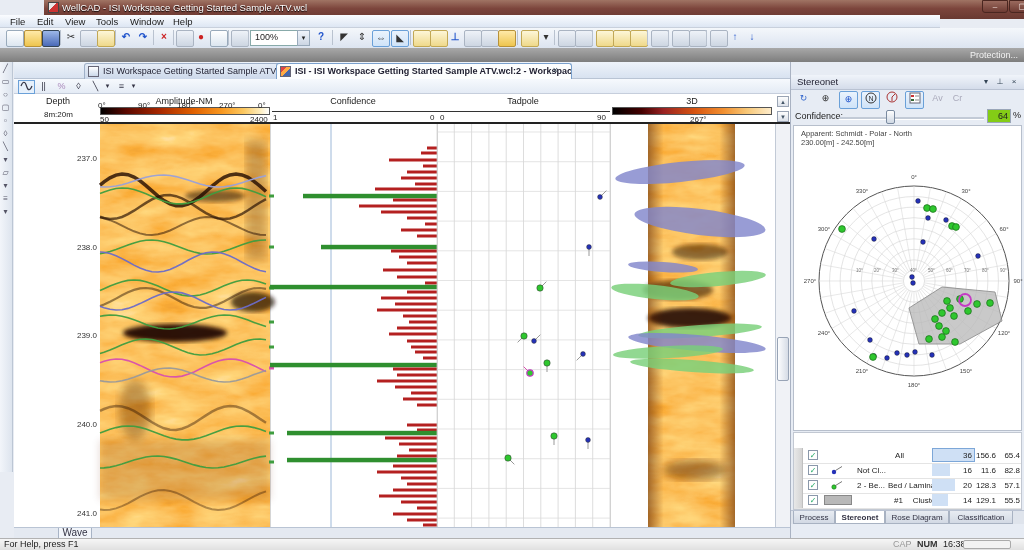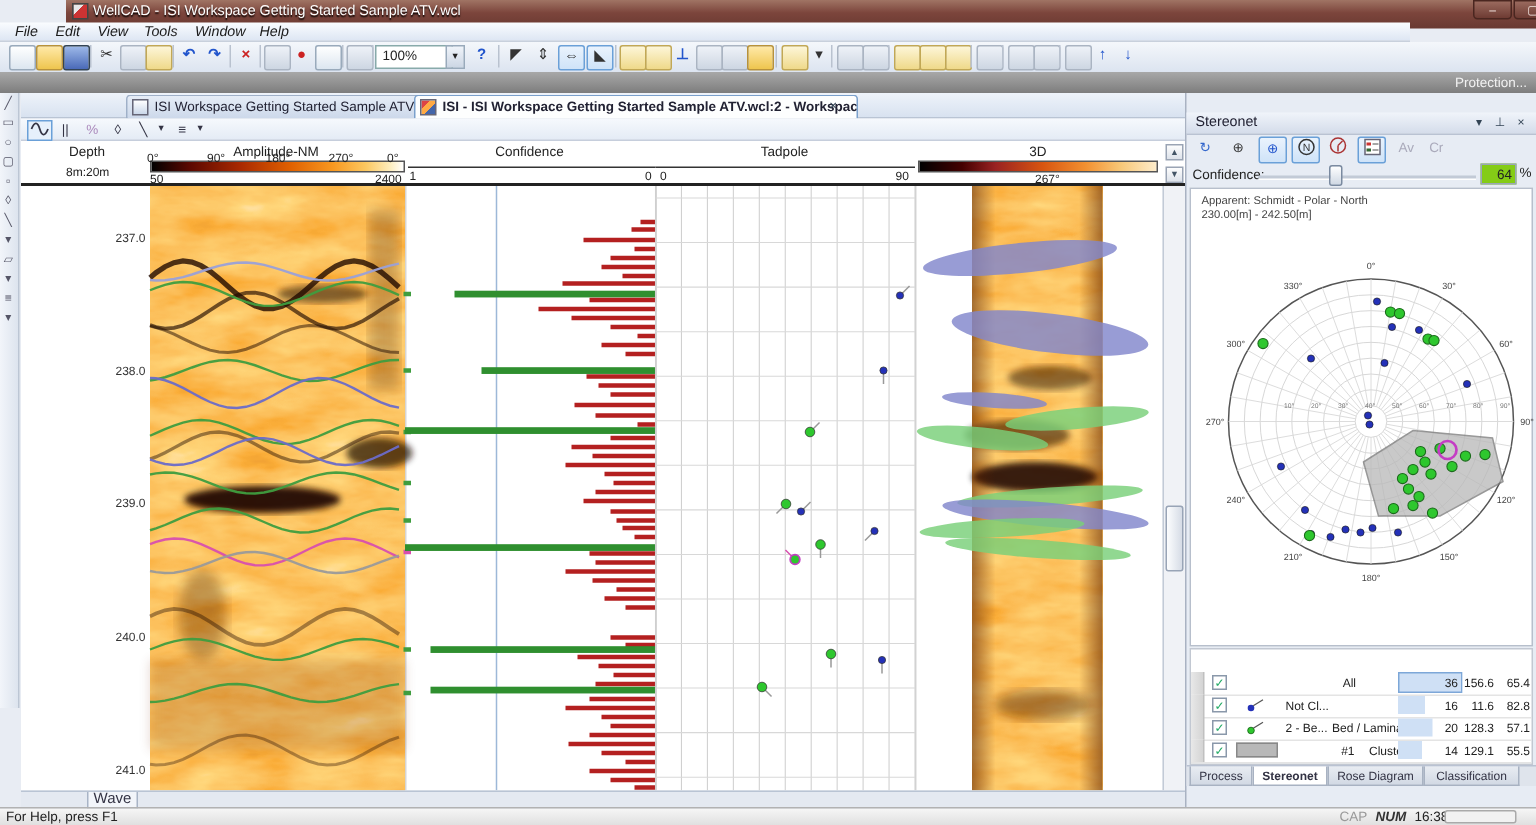--- a/index.html
+++ b/index.html
@@ -9,21 +9,21 @@
   
   #titlebar{left:0;top:0;width:1024px;height:19px;
     background:linear-gradient(#a07464,#7c453c 45%,#693931);color:#fff;margin-left:44px;}
   #titlebar .ttl{position:absolute;left:18px;top:2px;font-size:9.5px;text-shadow:0 1px 1px #000;}
   .appicon{position:absolute;left:4px;top:2px;width:11px;height:11px;
     background:linear-gradient(135deg,#e8e8e8 40%,#c33 40%);border:1px solid #444;box-sizing:border-box;}
   .winbtn{position:absolute;top:0;width:26px;height:13px;border:1px solid #4a2620;box-sizing:border-box;
     background:linear-gradient(#9a6a5e,#6e3b33);color:#f5e8e4;text-align:center;font-size:8px;line-height:11px;border-radius:0 0 3px 3px;}
   #btn-close{background:linear-gradient(#d08a7a,#a03828);}
   
-  #menubar{left:0;top:15px;width:940px;height:13px;background:linear-gradient(#fafcff,#dde6f3);border-bottom:1px solid #c8d0dc;box-sizing:border-box;font-style:italic;}
+  #menubar{left:0;top:15px;width:940px;height:13px;background:linear-gradient(#fafcff,#dde6f3);border-bottom:1px solid #c8d0dc;box-sizing:border-box;}
   .menuitem{position:absolute;top:1px;font-size:9.5px;padding:0 4px;color:#1a1a1a;}
   #toolbar{left:0;top:28px;width:1024px;height:20px;background:linear-gradient(#f4f7fb,#dce4f0);}
   .tbi{position:absolute;top:2px;width:16px;height:15px;border-radius:2px;font-size:10px;line-height:14px;text-align:center;color:#333;}
   .sep{position:absolute;top:2px;width:1px;height:15px;background:#b9c2cf;}
   .ic-doc{background:linear-gradient(#fff,#dce6f0);border:1px solid #9ab;}
   .ic-folder{background:linear-gradient(#ffe9a8,#eec54e);border:1px solid #b8923a;}
   .ic-save{background:linear-gradient(#9db8e8,#4a6ab8);border:1px solid #345;}
   .ic-gray{background:linear-gradient(#eef2f8,#cdd6e2);border:1px solid #aab4c2;}
   .ic-blue{color:#2255cc;font-weight:bold;}
   .ic-red{color:#c22;font-weight:bold;}
@@ -717,17 +717,17 @@
       <div class="ptab" style="left:2px;width:42px;">Process</div>
       <div class="ptab active" style="left:44px;width:50px;">Stereonet</div>
       <div class="ptab" style="left:94px;width:64px;">Rose Diagram</div>
       <div class="ptab" style="left:158px;width:64px;">Classification</div>
     </div>
   </div>
 
   <div class="abs" id="statusbar">
     <span class="help">For Help, press F1</span>
     <span class="statfld" style="left:893px;color:#999;">CAP</span>
-    <span class="statfld" style="left:917px;font-weight:bold;color:#333;font-style:italic;">NUM</span>
+    <span class="statfld" style="left:917px;font-weight:bold;color:#333;">NUM</span>
     <span class="statfld" style="left:943px;">16:38</span>
     <span id="statbox"></span>
   </div>
 </div>
 
 </body></html>

